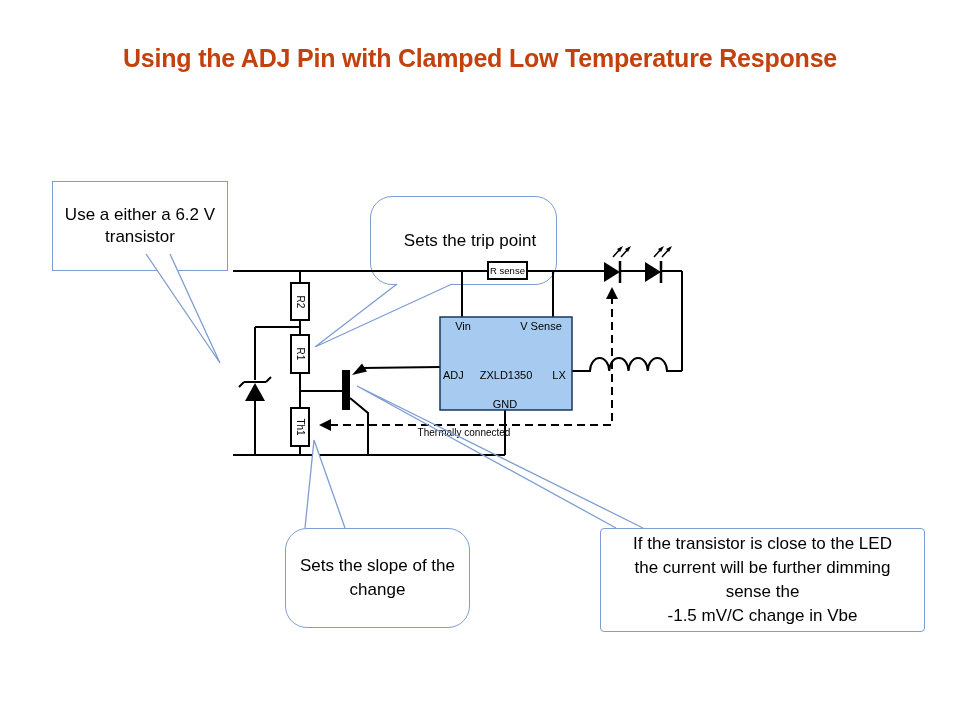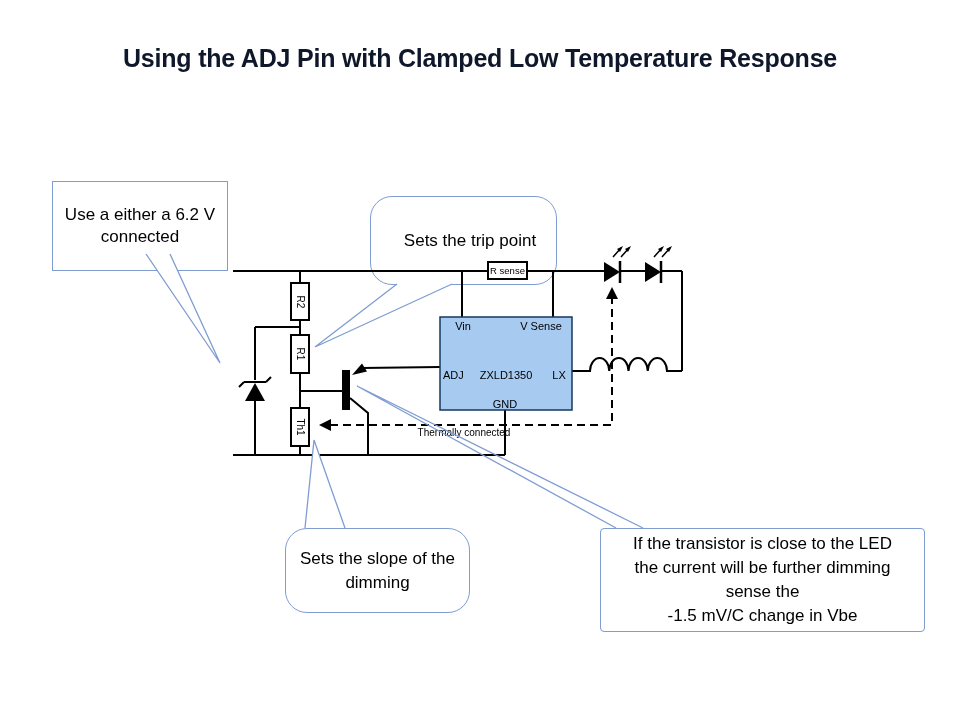--- a/index.html
+++ b/index.html
@@ -2,55 +2,55 @@
 <html><head>
 <meta charset="utf-8">
 <style>
   html,body{margin:0;padding:0;background:#fff;}
   #slide{
     position:relative;width:960px;height:720px;background:#fff;overflow:hidden;
     font-family:"Liberation Sans",sans-serif;color:#000;
   }
   #title{
     position:absolute;left:0;top:44px;width:100%;text-align:center;
-    font-size:25px;font-weight:bold;color:#0f172a;letter-spacing:-0.2px;
+    font-size:25px;font-weight:bold;color:#c2410c;letter-spacing:-0.2px;
   }
   .callout{
     position:absolute;background:#fff;border:1.5px solid #7f9dd1;
     box-sizing:border-box;text-align:center;font-size:17px;line-height:21px;
     color:#000;z-index:1;display:flex;flex-direction:column;justify-content:center;
   }
   .rounded{border-radius:22px;}
   #callout-zener{left:52px;top:165px;width:176px;height:90px;line-height:22px;margin-top:16px;}
   #callout-trip{left:370px;top:196px;width:187px;height:89px;padding-left:13px;}
-  #callout-slope{left:285px;top:528px;width:185px;height:85px;line-height:24px;}
+  #callout-slope{left:285px;top:528px;width:185px;height:100px;line-height:24px;}
   #callout-transistor{left:600px;top:528px;width:325px;height:104px;line-height:24px;border-radius:4px;}
   .callout span{display:block;}
   svg#circuit-layer{position:absolute;left:0;top:0;z-index:2;}
   svg text{font-family:"Liberation Sans",sans-serif;fill:#000;}
 </style>
 </head>
 <body>
 
 <div id="slide">
 
   <div id="title">Using the ADJ Pin with Clamped Low Temperature Response</div>
 
   <div id="callout-zener" class="callout">
     <span>Use a either a 6.2 V</span>
-    <span>connected</span>
+    <span>transistor</span>
   </div>
 
   <div id="callout-trip" class="callout rounded">
     <span>Sets the trip point</span>
   </div>
 
   <div id="callout-slope" class="callout rounded">
     <span>Sets the slope of the</span>
-    <span>dimming</span>
+    <span>change</span>
   </div>
 
   <div id="callout-transistor" class="callout rounded">
     <span>If the transistor is close to the LED</span>
     <span>the current will be further dimming</span>
     <span>sense the</span>
     <span>-1.5 mV/C change in Vbe</span>
   </div>
 
   <svg id="circuit-layer" width="960" height="720" viewBox="0 0 960 720">

